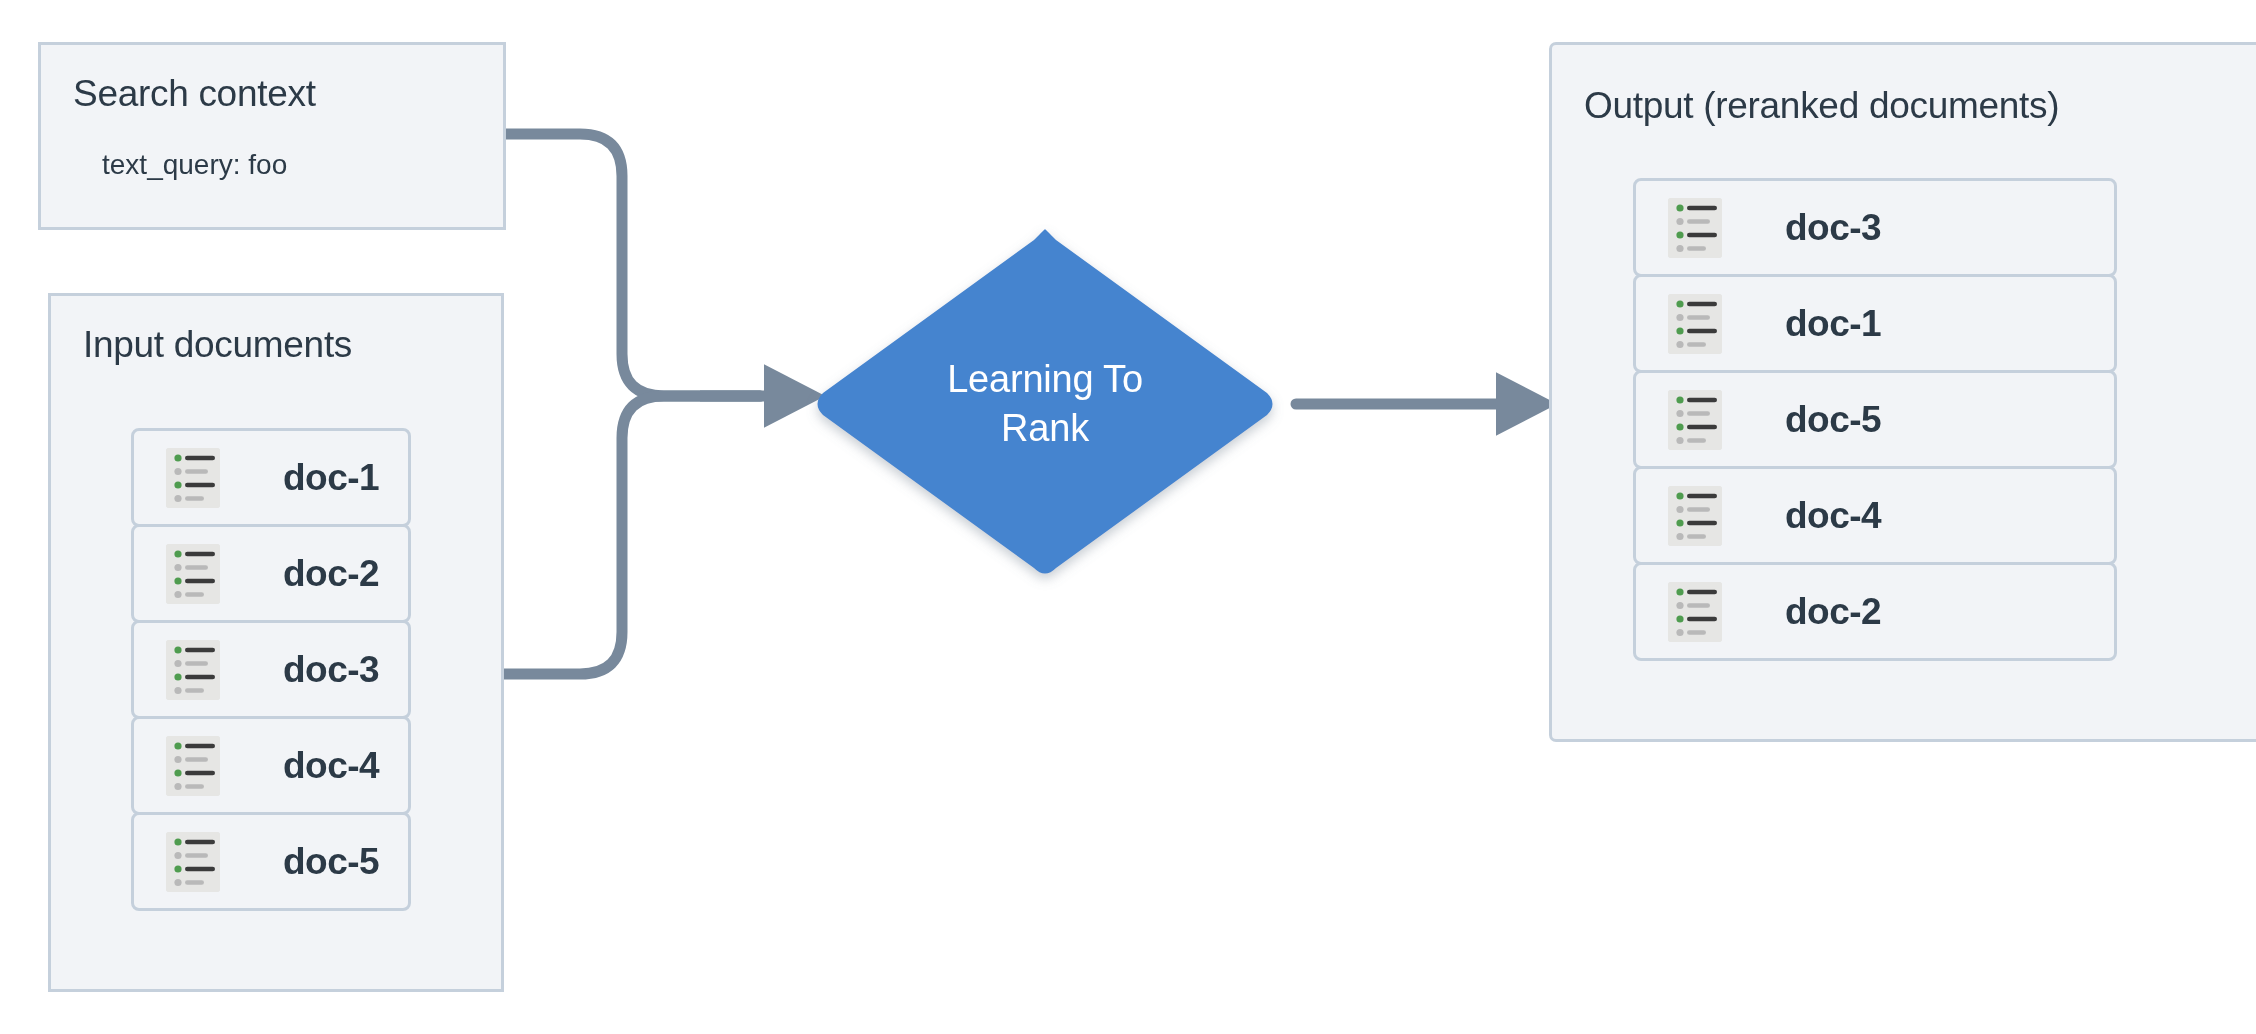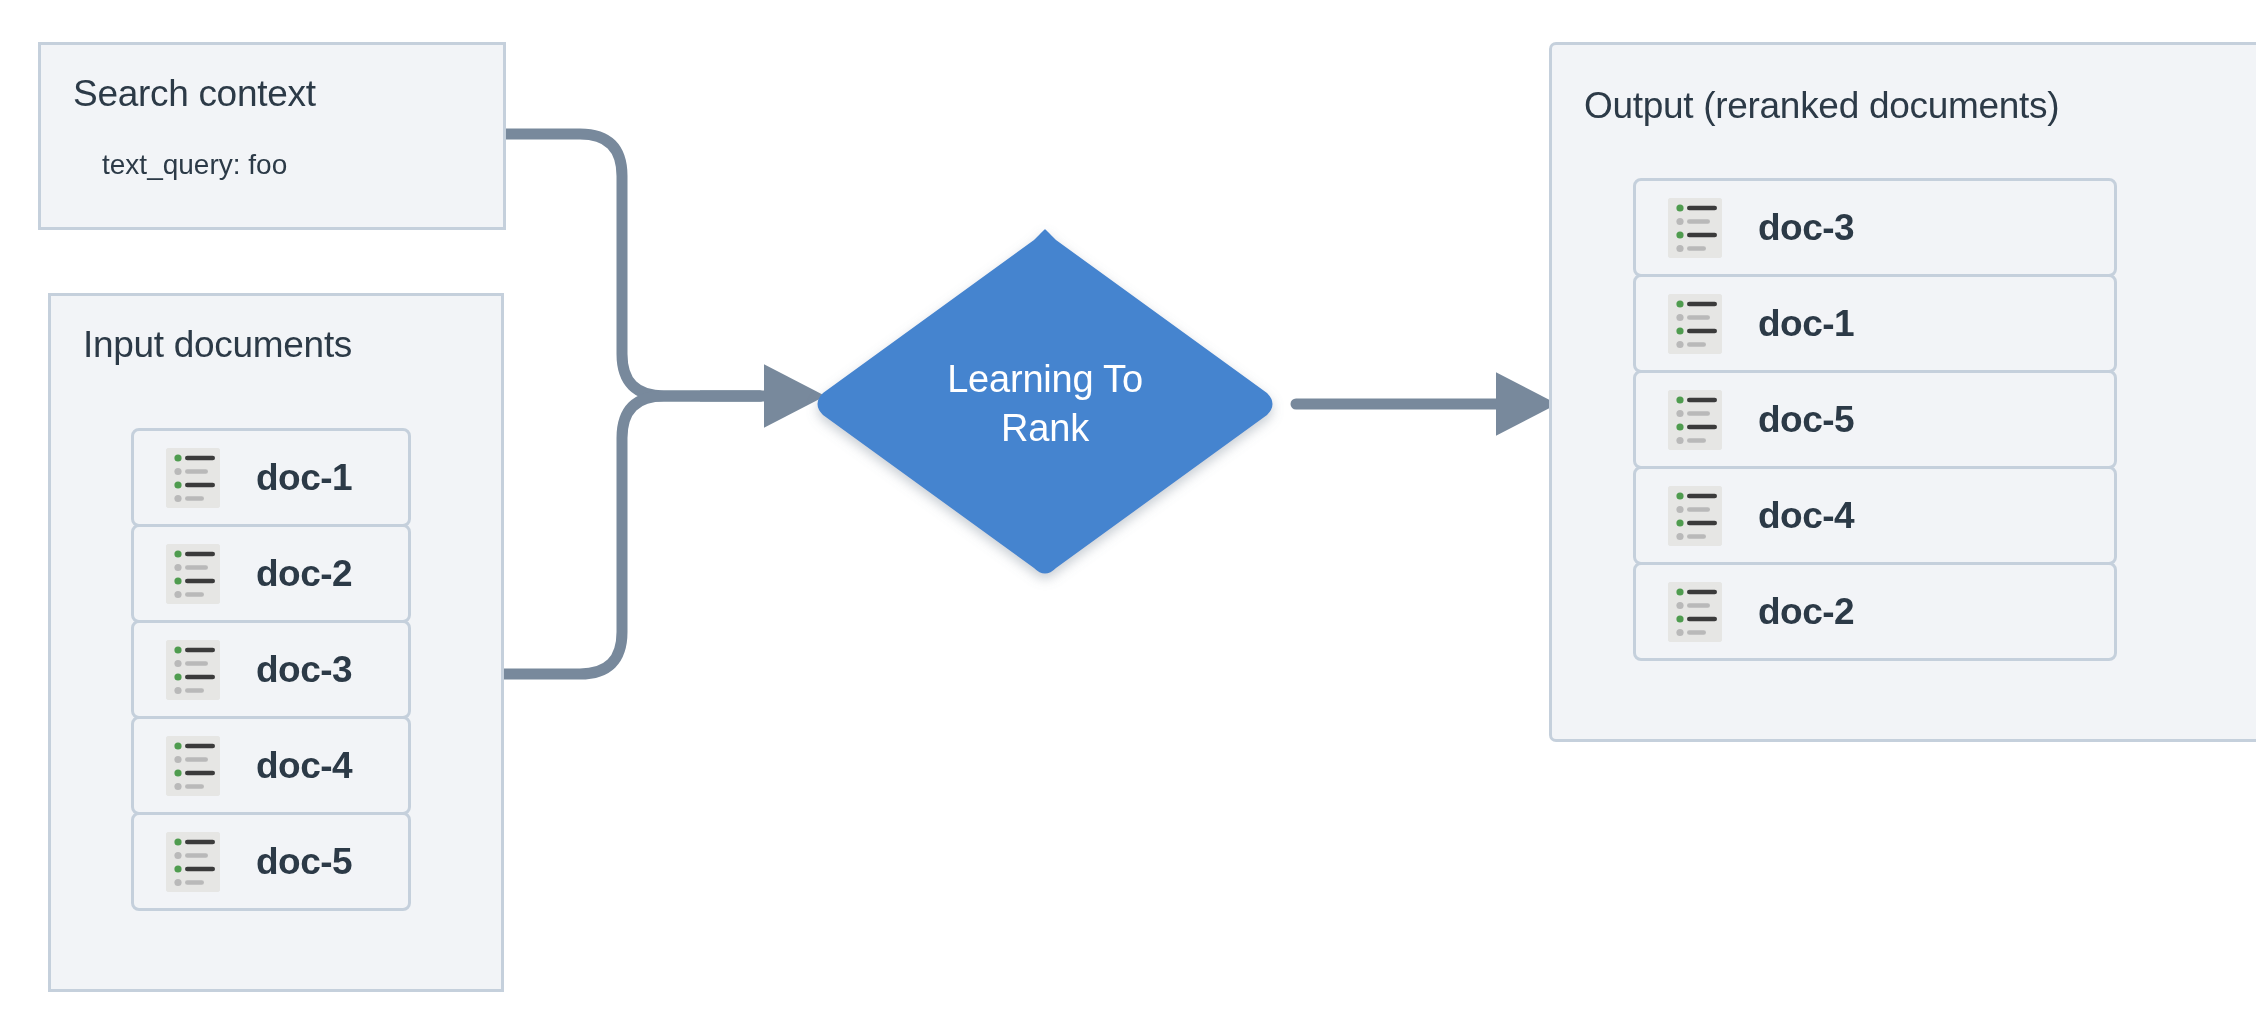--- a/index.html
+++ b/index.html
@@ -108,20 +108,21 @@
     position: relative;
     background: #f2f4f7;
     border: 3px solid #c5d0dc;
     border-radius: 8px;
     box-sizing: border-box;
     height: 99px;
     margin-top: -3px;
     display: flex;
     align-items: center;
     padding-left: 32px;
+    gap: 27px;
   }
   .doc-row:first-child { margin-top: 0; }
 
   .doc-icon {
     width: 54px;
     height: 60px;
     background: #e6e6e4;
     border-radius: 3px;
     flex: 0 0 auto;
     display: block;

